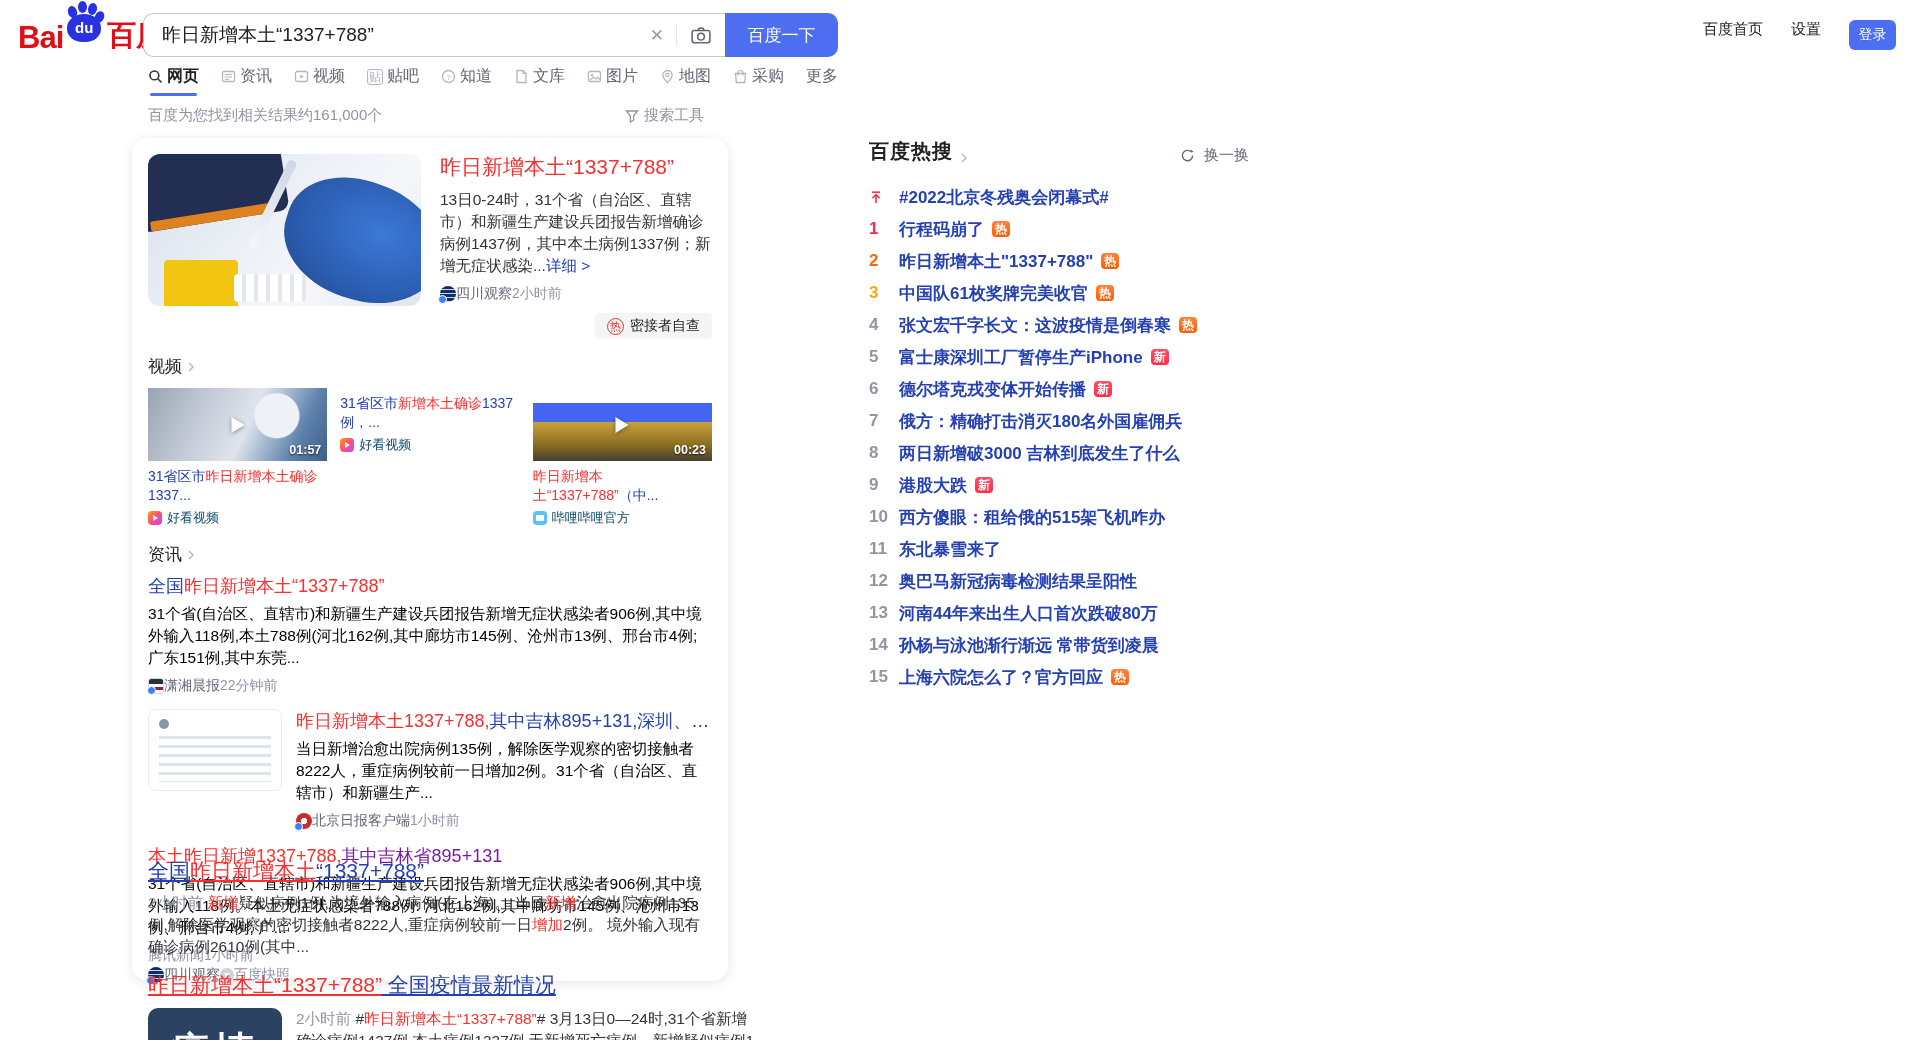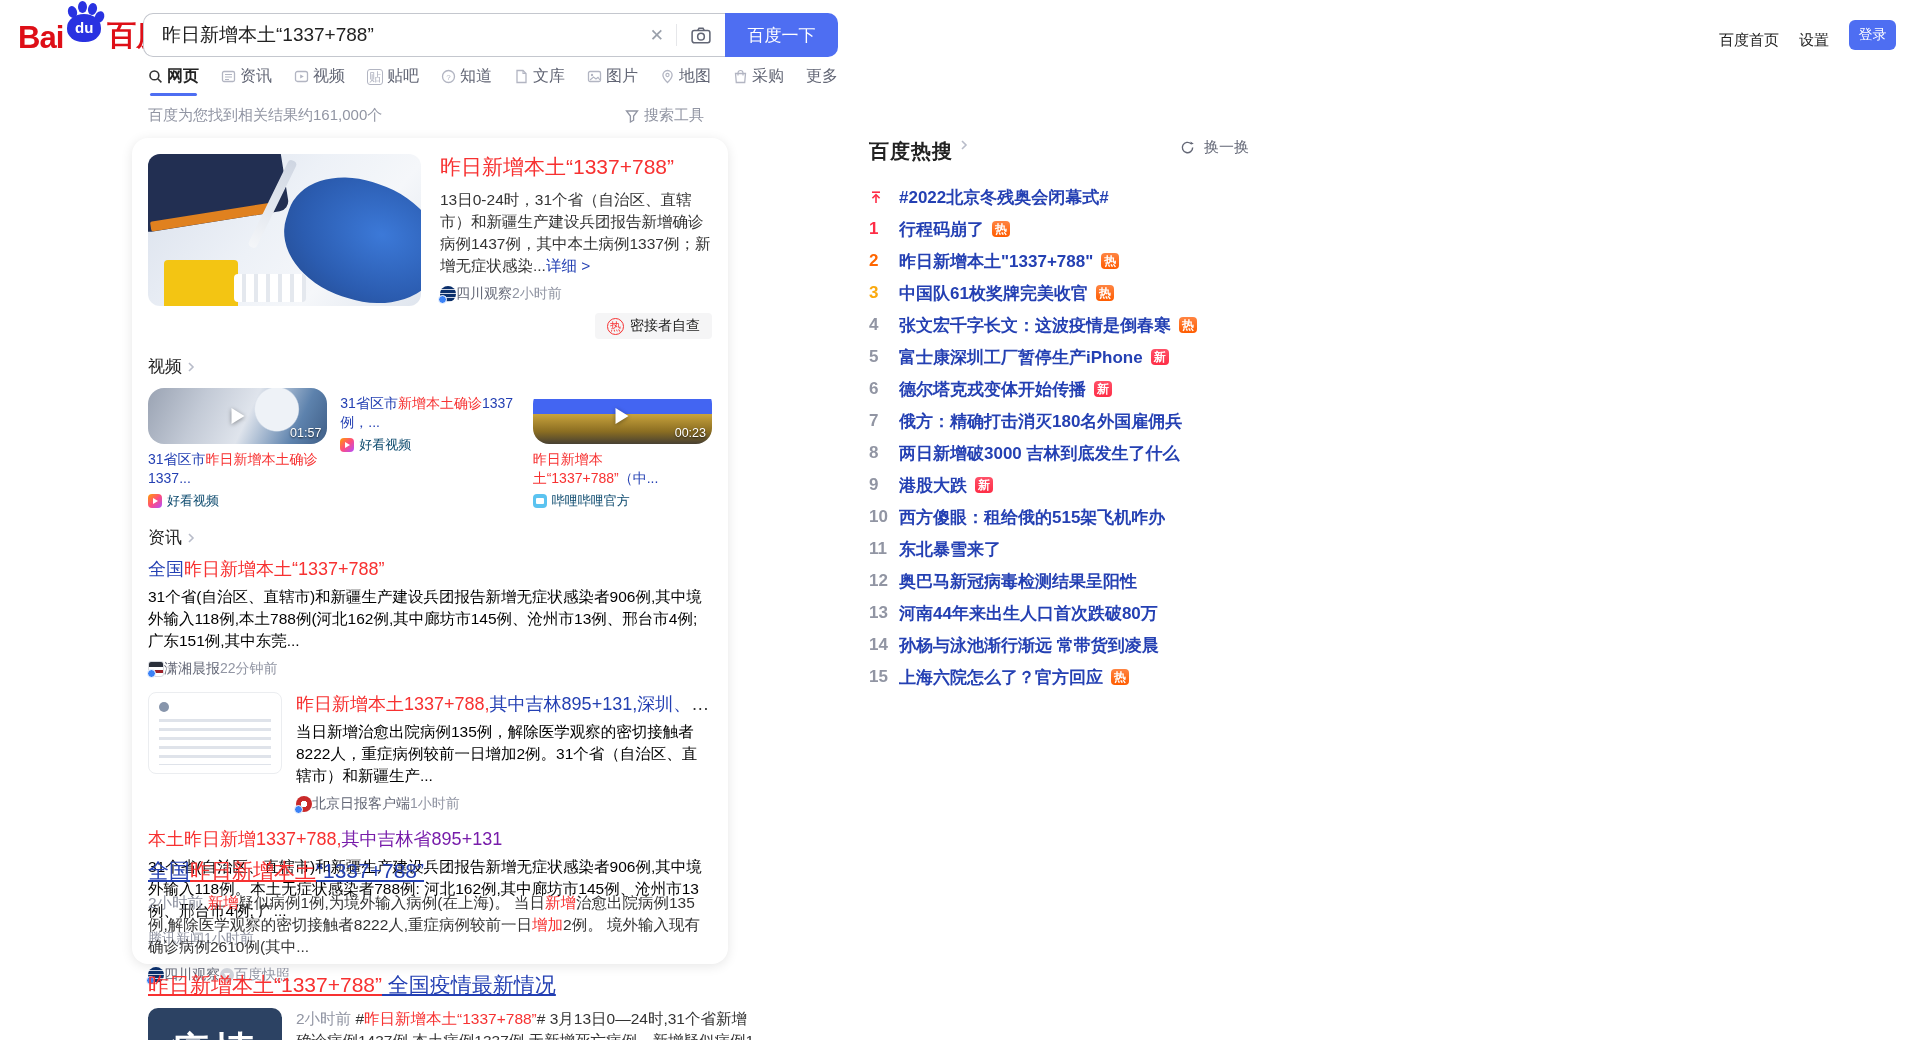--- a/index.html
+++ b/index.html
@@ -19,21 +19,21 @@
   .logo .paw .du { position:absolute; left:0; right:0; top:19px; text-align:center; color:#fff; font-size:15px; font-weight:bold; }
   .logo .cn { color:#de0f17; font-size:29px; font-weight:bold; margin-left:2px; }
 
   .search-wrap { position:absolute; left:143px; top:13px; width:582px; height:44px; border:1px solid #c4c7ce; border-right:none; border-radius:10px 0 0 10px; display:flex; align-items:center; background:#fff; }
   .search-wrap input { flex:1; border:none; outline:none; font-size:19px; color:#222; padding:0 10px 0 18px; font-family:inherit; background:transparent; }
   .sw-x { font-size:17px; color:#9aa0ab; padding:0 12px; cursor:pointer; }
   .sw-div { width:1px; height:22px; background:#e6e7ea; }
   .sw-cam { padding:0 14px; cursor:pointer; }
   .search-btn { position:absolute; left:725px; top:13px; width:113px; height:44px; background:#4e6ef2; color:#fff; font-size:17px; border:none; border-radius:0 10px 10px 0; cursor:pointer; font-family:inherit; }
 
-  .top-right { position:absolute; right:24px; top:20px; display:flex; align-items:flex-end; gap:20px; }
+  .top-right { position:absolute; right:24px; top:20px; display:flex; align-items:flex-start; gap:28px; }
   .top-link { color:#222; font-size:15px; }
   .login-btn { background:#4e6ef2; color:#fff; font-size:14px; border:none; border-radius:6px; width:47px; height:30px; cursor:pointer; font-family:inherit; }
 
   
   .tabs { position:absolute; left:148px; top:66px; display:flex; align-items:center; gap:22px; }
   .tab { display:flex; align-items:center; gap:4px; color:#626675; font-size:16px; position:relative; padding-bottom:9px; }
   .tab .tic { color:#b2b5c2; }
   .tab.active { color:#222; font-weight:bold; }
   .tab.active .tic { color:#333; }
   .tab.active::after { content:""; position:absolute; left:2px; right:2px; bottom:0; height:3px; background:#4e6ef2; border-radius:2px; }
@@ -66,21 +66,21 @@
   .fav-xx { border-radius:3px; background:#fff linear-gradient(180deg,#2a2f3a 0 5px,transparent 5px 8px,#9b1f28 8px 11px,transparent 11px); border:1px solid #d8dbe0; }
   .fav-bj { background:radial-gradient(circle at 50% 50%,#fff 0 3px,#c92a2a 3px); }
   .tag-bar { margin-top:10px; margin-left:auto; width:fit-content; height:26px; background:#f5f5f6; border-radius:4px; display:flex; align-items:center; gap:6px; padding:0 12px; }
   .hot-pill { width:17px; height:17px; border:1px solid #f73131; color:#f73131; border-radius:50%; font-size:11px; display:flex; align-items:center; justify-content:center; }
   .tag-txt { font-size:14px; color:#222; }
 
   .sec-head { margin-top:16px; display:flex; align-items:center; gap:2px; font-size:17px; color:#222; }
 
   .vids { margin-top:10px; display:flex; gap:13px; }
   .vid { flex:1; min-width:0; }
-  .vthumb { height:56px; border-radius:16px; position:relative; overflow:hidden; }
+  .vthumb { height:73px; border-radius:0; position:relative; overflow:hidden;font-weight:bold; }
   .vt1{background:radial-gradient(circle at 72% 38%,#eef2f7 0 16%,transparent 17%),linear-gradient(115deg,#9aa3b3 0%,#c3cad6 30%,#dfe4ec 55%,#5d82ad 82%,#3f5e86 100%);}
   .vt2{background:linear-gradient(115deg,#efece9 0%,#dcd6d2 30%,#cd4a38 55%,#b83226 72%,#d8d2cd 100%);}
   .vt3{background:linear-gradient(115deg,#caa06a 0%,#e3c9a4 35%,#efe6d4 55%,#54555e 85%,#33343c 100%);}
   .vt4{background:linear-gradient(180deg,#fff 0%,#fff 20%,#4365f2 20%,#4365f2 46%,#caa43c 46%,#8a6d22 78%,#474033 100%);}
   .play { position:absolute; left:50%; top:50%; transform:translate(-50%,-50%); width:0; height:0; border-left:13px solid #fff; border-top:8px solid transparent; border-bottom:8px solid transparent; filter:drop-shadow(0 1px 2px rgba(0,0,0,.4)); }
   .dur { position:absolute; right:6px; bottom:4px; color:#fff; font-size:12.5px; text-shadow:0 1px 2px rgba(0,0,0,.7); }
   .vcap { margin-top:6px; font-size:14px; line-height:19px; height:38px; overflow:hidden; }
   .vsrc { margin-top:4px; display:flex; align-items:center; gap:5px; font-size:13px; color:#0c4a6e; white-space:nowrap; overflow:hidden; }
   .ic14 { width:14px; height:14px; flex:none; border-radius:4px; position:relative; }
   .ic-haokan { background:linear-gradient(135deg,#ff9d00,#ff4d7d,#b44dff); }
@@ -110,21 +110,21 @@
   .time { color:#9195a3; }
   .snap-ic { width:14px; height:14px; border-radius:50%; background:#ced2d9; position:relative; flex:none; }
   .snap-ic::after { content:""; position:absolute; left:4px; top:5px; border-top:5px solid #fff; border-left:3.5px solid transparent; border-right:3.5px solid transparent; }
 
   .result3 { position:absolute; left:148px; top:972px; width:610px; }
   .r3-row { margin-top:10px; display:flex; gap:14px; }
   .epi-thumb { width:134px; height:90px; flex:none; border-radius:10px; background:#2c4263; color:#fff; font-weight:bold; font-size:40px; letter-spacing:5px; display:flex; justify-content:center; align-items:flex-start; padding-top:16px; }
 
   
   .hot { position:absolute; left:869px; top:138px; width:380px; }
-  .hot-head { display:flex; align-items:flex-start; }
+  .hot-head { display:flex; align-items:flex-end; }
   .hot-logo { font-size:20px; font-weight:bold; color:#222; letter-spacing:1px; }
   .hot-refresh { margin-left:auto; display:flex; align-items:center; gap:9px; color:#626675; font-size:15px; cursor:pointer; }
   .hot-list { margin-top:16px;font-weight:bold; }
   .hot-row { height:32px; display:flex; align-items:center; gap:10px; }
   .rank { width:20px; font-size:17px; color:#9195a3; flex:none; }
   .r1{color:#fe2d46;} .r2{color:#ff6600;} .r3{color:#faa90e;}
   .hot-title { color:#2440b3; font-size:17px; white-space:nowrap; overflow:hidden; text-overflow:ellipsis; }
   .hot-badge { flex:none; margin-left:-2px; font-size:12px; color:#fff; background:linear-gradient(180deg,#ff8442,#ff5c00); border-radius:4px; padding:1px 3px; line-height:14px; }
   .hot-badge.badge-new { background:linear-gradient(180deg,#ff5168,#fe2d46); }
 </style>

